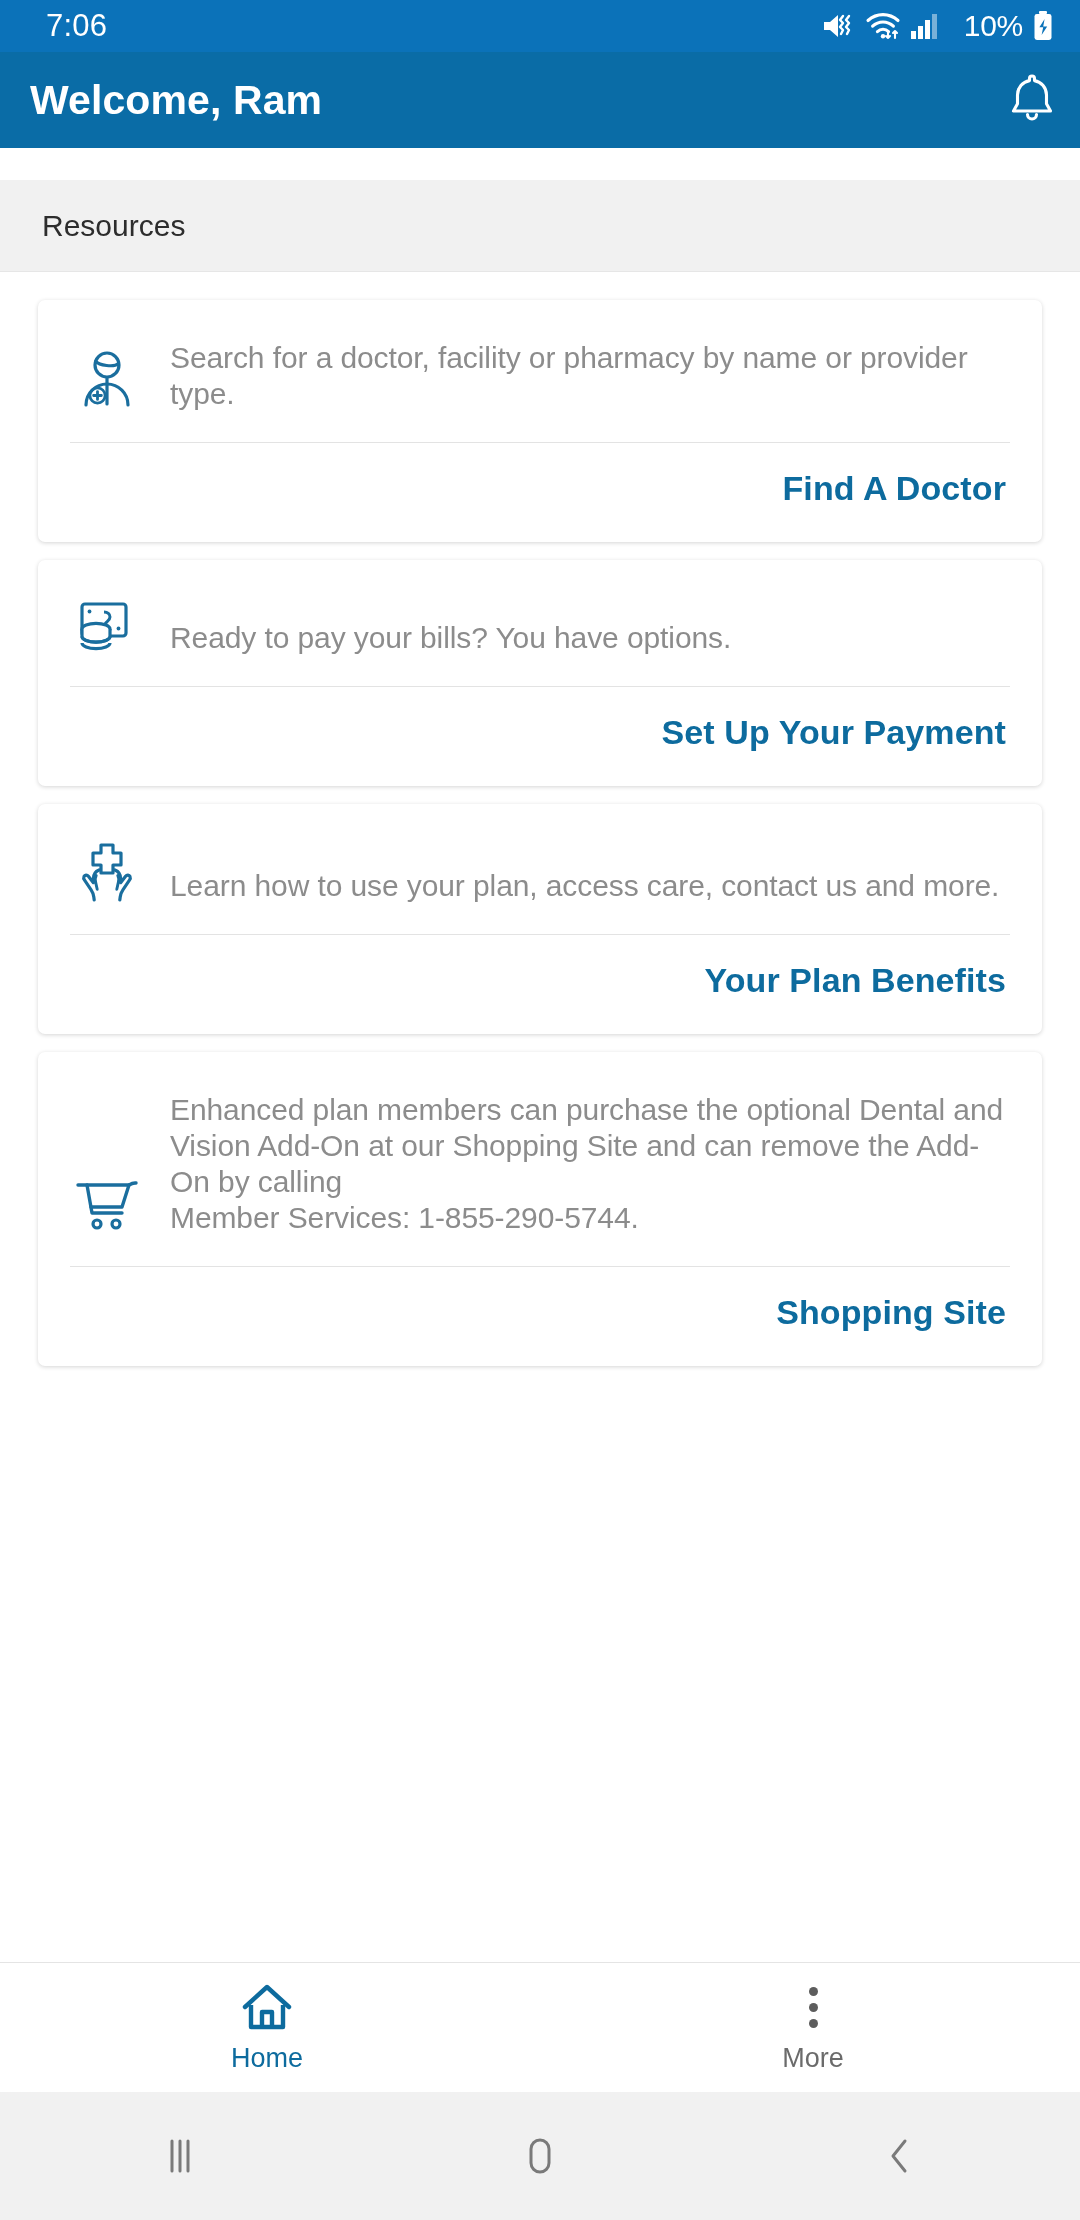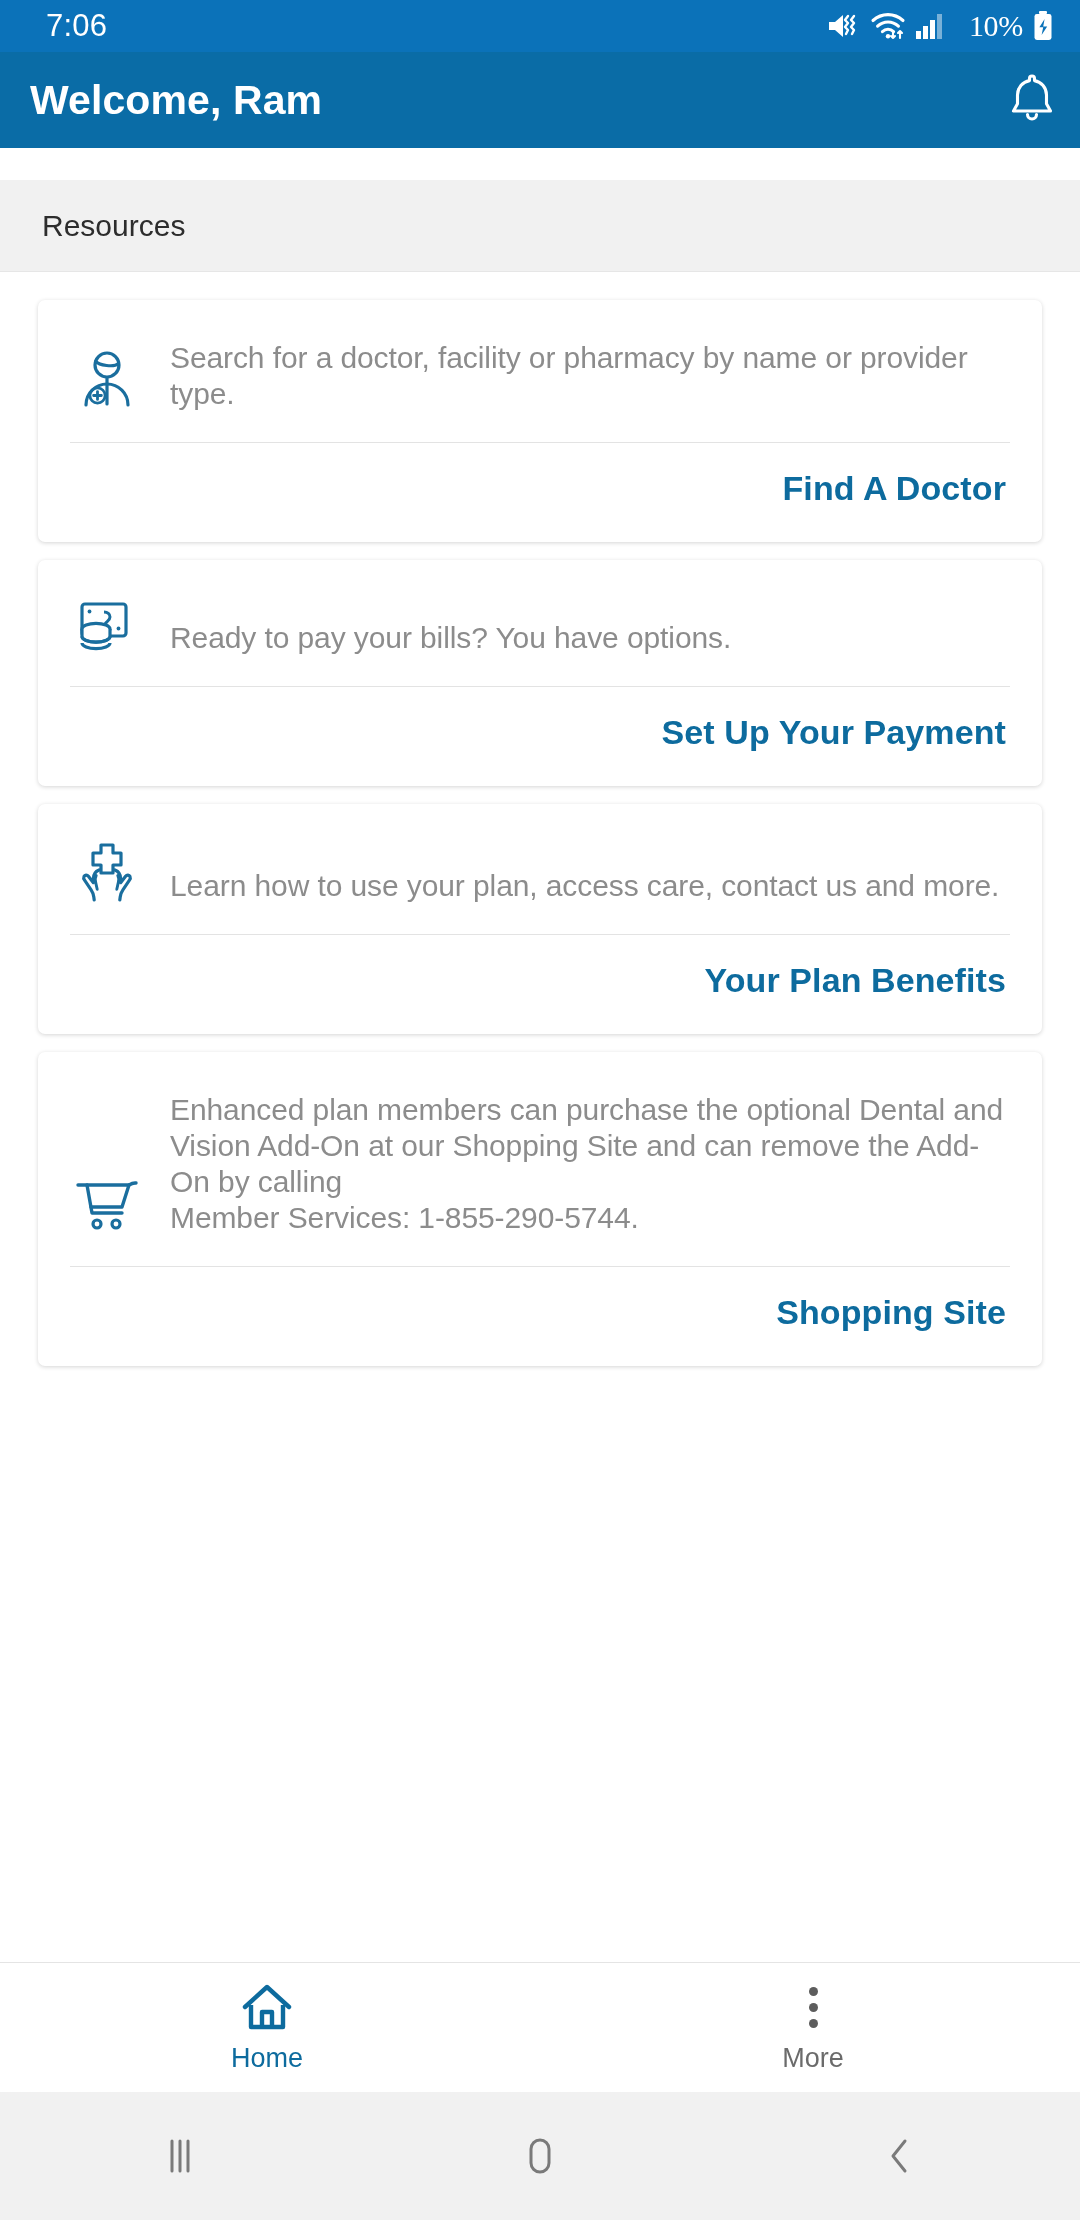--- a/index.html
+++ b/index.html
@@ -17,21 +17,21 @@
     background: #0b72b9;
     display: flex;
     align-items: center;
     justify-content: space-between;
     padding: 0 26px 0 46px;
     flex: 0 0 auto;
   }
   .sb-time { color: #ffffff; font-size: 31px; letter-spacing: .2px; }
   .sb-icons { display: flex; align-items: center; gap: 9px; }
   .sb-icons svg { display: block; }
-  .sb-pct { color: #ffffff; font-size: 30px; margin-left: 15px; letter-spacing: -.3px; font-family: Liberation Serif, serif; }
+  .sb-pct { color: #ffffff; font-size: 30px; margin-left: 15px; letter-spacing: -.3px; }
 
   
   .appbar {
     height: 96px;
     background: #0a6ca6;
     display: flex;
     align-items: center;
     justify-content: space-between;
     padding: 0 16px 0 30px;
     flex: 0 0 auto;

